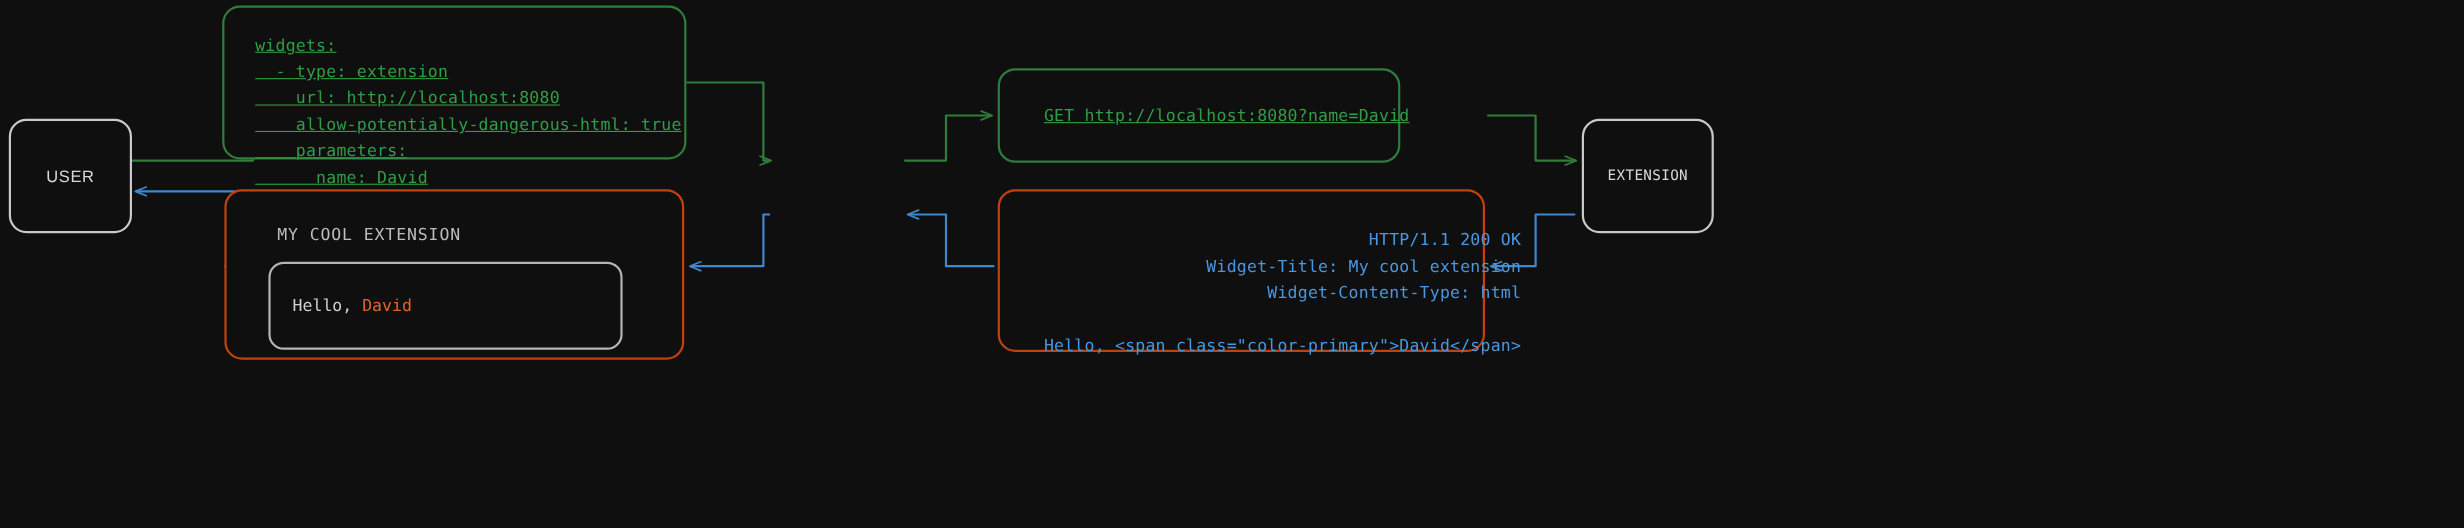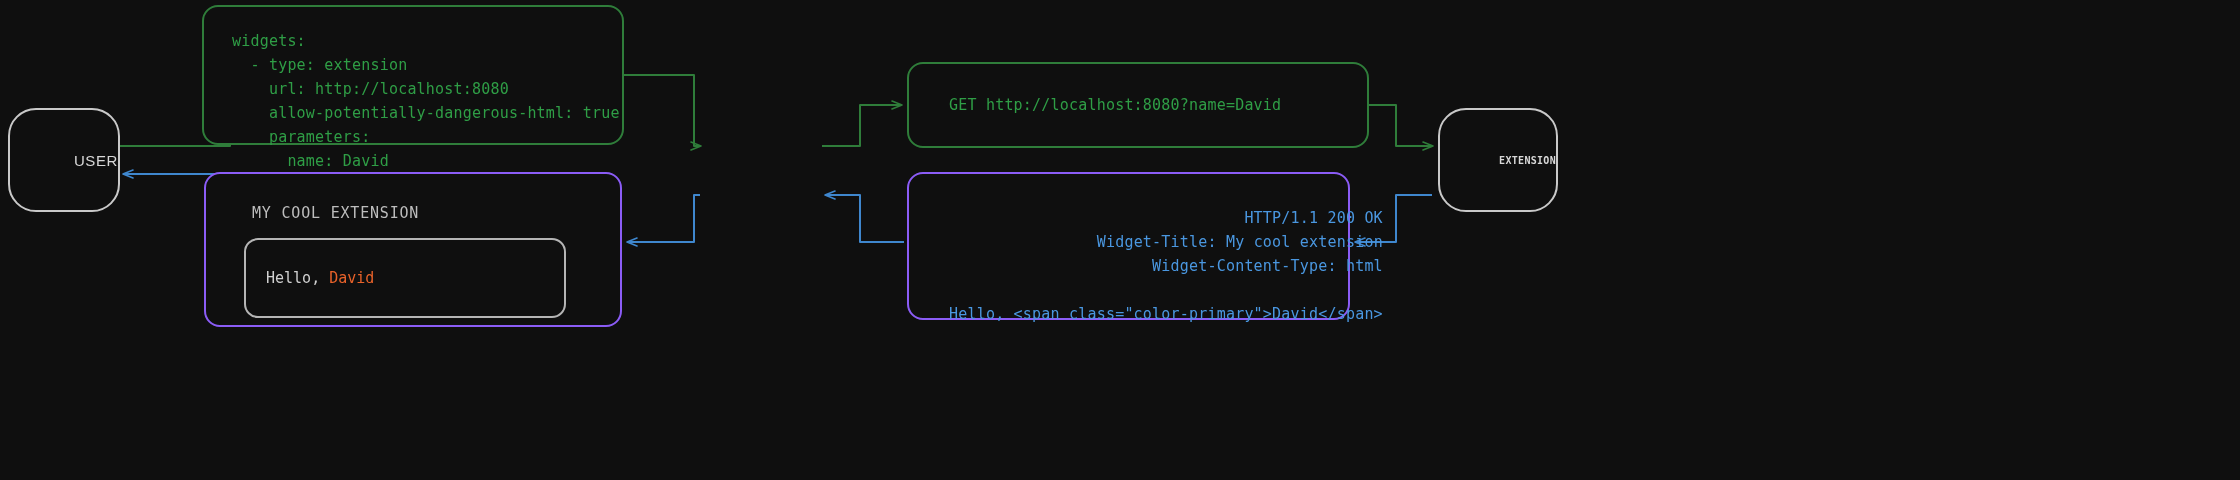--- a/index.html
+++ b/index.html
@@ -21,59 +21,58 @@
     top: 0;
     width: 2240px;
     height: 480px;
     pointer-events: none;
   }
 
   .node {
     position: absolute;
     box-sizing: border-box;
     border: 2px solid #c9c9c9;
-    border-radius: 28px;
+    border-radius: 16px;
     background: #0f0f0f;
     display: flex;
     align-items: center;
-    justify-content: flex-end;
+    justify-content: center;
     color: #d8d8d8;
     z-index: 3;
   }
   .node-sans {
     font-family: "Liberation Sans", "DejaVu Sans", sans-serif;
     font-size: 15px;
     letter-spacing: 0.6px;
   }
   .node-mono {
     font-family: "DejaVu Sans Mono", "Liberation Mono", monospace;
-    font-size: 10px;
+    font-size: 13px;
     letter-spacing: 0.3px;
-    font-weight: bold;
   }
 
   .panel {
     position: absolute;
     box-sizing: border-box;
     border-radius: 16px;
     background: #0f0f0f;
     z-index: 2;
   }
   .panel-green { border: 2px solid #2f7d3a; }
-  .panel-blue  { border: 2px solid #8b5cf6; }
+  .panel-blue  { border: 2px solid #c2410c; }
 
   .code {
     margin: 0;
     white-space: pre;
     font-family: "DejaVu Sans Mono", "Liberation Mono", monospace;
     font-size: 15px;
     line-height: 24px;
     letter-spacing: 0.2px;
   }
-  .code-green { color: #2f9e46; }
+  .code-green { color: #2f9e46; text-decoration: underline; }
   .code-blue  { color: #4a97e0; }
 
   .yaml-body {
     position: absolute;
     left: 28px;
     top: 22px;
   }
   .get-body {
     position: absolute;
     left: 40px;
@@ -171,21 +170,21 @@
       name: David</pre>
   </div>
 
   <div class="panel panel-blue" style="left:204px; top:172px; width:418px; height:155px;">
     <div class="widget-title">MY COOL EXTENSION</div>
     <div class="widget-card">
       <div class="widget-card-text"><span>Hello, </span><span class="accent-name">David</span></div>
     </div>
   </div>
 
-  <div class="panel panel-green" style="left:907px; top:62px; width:462px; height:86px;">
+  <div class="panel panel-green" style="left:907px; top:62px; width:366px; height:86px;">
     <pre class="code code-green get-body">GET http://localhost:8080?name=David</pre>
   </div>
 
   <div class="panel panel-blue" style="left:907px; top:172px; width:443px; height:148px;text-align:right;">
     <pre class="code code-blue resp-body">HTTP/1.1 200 OK
 Widget-Title: My cool extension
 Widget-Content-Type: html
 
 Hello, &lt;span class="color-primary"&gt;David&lt;/span&gt;</pre>
   </div>

